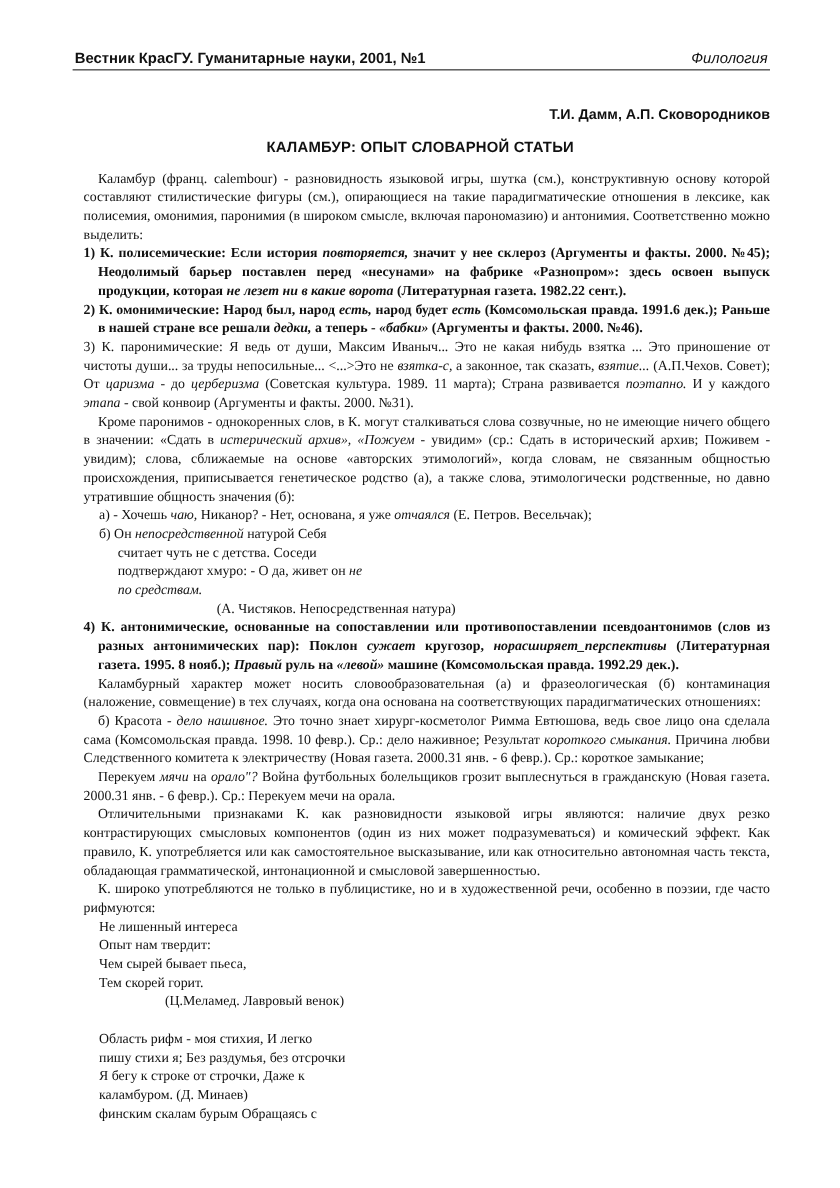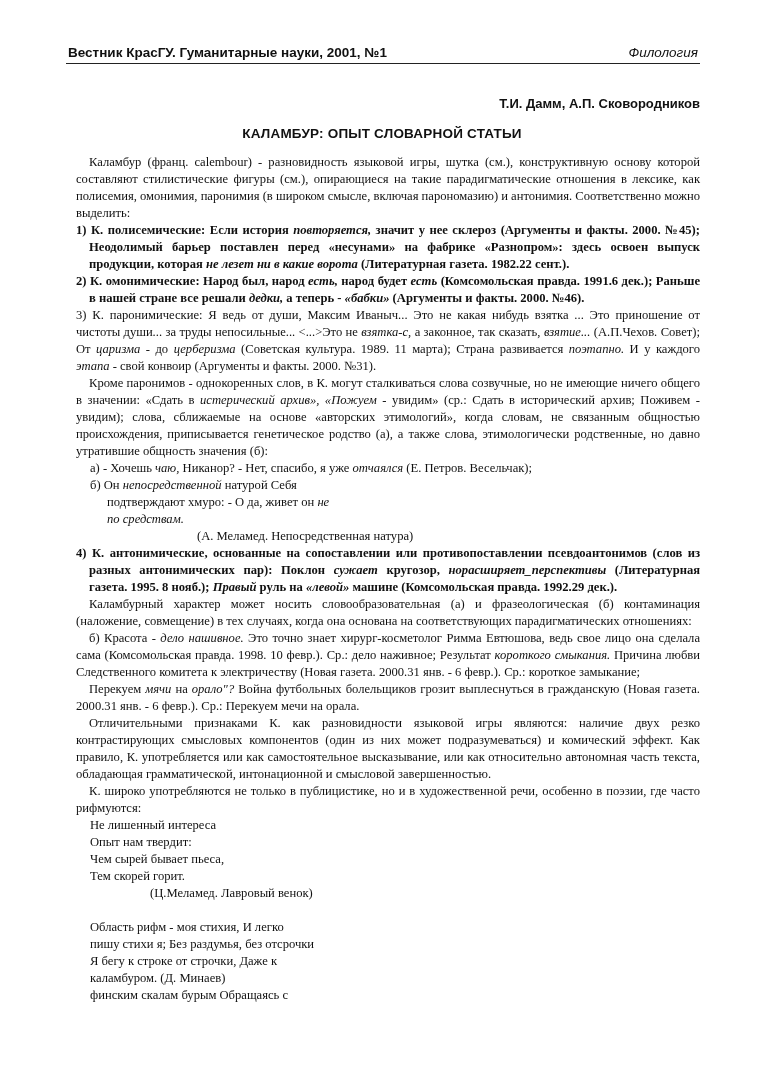--- a/index.html
+++ b/index.html
@@ -55,28 +55,29 @@
     <p class="p">Каламбур (франц. calembour) - разновидность языковой игры, шутка (см.), конструктивную основу которой составляют стилистические фигуры (см.), опирающиеся на такие парадигматические отношения в лексике, как полисемия, омонимия, паронимия (в широком смысле, включая парономазию) и антонимия. Соответственно можно выделить:</p>
 
     <p class="item"><span>1) К. полисемические: Если история </span><i>повторяется,</i><span> значит у нее склероз (Аргументы и факты. 2000. №45); Неодолимый барьер поставлен перед «несунами» на фабрике «Разнопром»: здесь освоен выпуск продукции, которая </span><i>не лезет ни в какие ворота</i><span> (Литературная газета. 1982.22 сент.).</span></p>
 
     <p class="item"><span>2) К. омонимические: Народ был, народ </span><i>есть,</i><span> народ будет </span><i>есть</i><span> (Комсомольская правда. 1991.6 дек.); Раньше в нашей стране все решали </span><i>дедки,</i><span> а теперь - </span><i>«бабки»</i><span> (Аргументы и факты. 2000. №46).</span></p>
 
     <p class="p noindent"><span>3) К. паронимические: Я ведь от души, Максим Иваныч... Это не какая нибудь взятка ... Это приношение от чистоты души... за труды непосильные... &lt;...&gt;Это не </span><i>взятка-с,</i><span> а законное, так сказать, </span><i>взятие...</i><span> (А.П.Чехов. Совет); От </span><i>царизма</i><span> - до </span><i>церберизма</i><span> (Советская культура. 1989. 11 марта); Страна развивается </span><i>поэтапно.</i><span> И у каждого </span><i>этапа</i><span> - свой конвоир (Аргументы и факты. 2000. №31).</span></p>
 
     <p class="p"><span>Кроме паронимов - однокоренных слов, в К. могут сталкиваться слова созвучные, но не имеющие ничего общего в значении: «Сдать в </span><i>истерический архив», «Пожуем</i><span> - увидим» (ср.: Сдать в исторический архив; Поживем - увидим); слова, сближаемые на основе «авторских этимологий», когда словам, не связанным общностью происхождения, приписывается генетическое родство (а), а также слова, этимологически родственные, но давно утратившие общность значения (б):</span></p>
 
-    <p class="sub"><span>а)  - Хочешь </span><i>чаю,</i><span> Никанор? - Нет, спасибо, я уже </span><i>отчаялся</i><span> (Е. Петров. Весельчак);</span></p>
+    <p class="sub"><span>а)  - Хочешь </span><i>чаю,</i><span> Никанор? - Нет, основана, я уже </span><i>отчаялся</i><span> (Е. Петров. Весельчак);</span></p>
 
     <div class="sub">
       <span class="line" style="display:block"><span>б)  Он </span><i>непосредственной</i><span> натурой Себя</span></span>
       <div class="verse" style="padding-left:17px">
+        <span class="line">считает чуть не с детства. Соседи</span>
         <span class="line"><span>подтверждают хмуро: - О да, живет он </span><i>не</i></span>
         <span class="line"><i>по средствам.</i></span>
-        <span class="cite">(А. Меламед. Непосредственная натура)</span>
+        <span class="cite">(А. Чистяков. Непосредственная натура)</span>
       </div>
     </div>
 
     <p class="item"><span>4) К. антонимические, основанные на сопоставлении или противопоставлении псевдоантонимов (слов из разных антонимических пар): Поклон </span><i>сужает</i><span> кругозор, </span><i>норасширяет_перспективы</i><span> (Литературная газета. 1995. 8 нояб.); </span><i>Правый</i><span> руль на </span><i>«левой»</i><span> машине (Комсомольская правда. 1992.29 дек.).</span></p>
 
     <p class="p">Каламбурный характер может носить словообразовательная (а) и фразеологическая (б) контаминация (наложение, совмещение) в тех случаях, когда она основана на соответствующих парадигматических отношениях:</p>
     <p class="p"><span>б) Красота - </span><i>дело нашивное.</i><span> Это точно знает хирург-косметолог Римма Евтюшова, ведь свое лицо она сделала сама (Комсомольская правда. 1998. 10 февр.). Ср.: дело наживное; Результат </span><i>короткого смыкания.</i><span> Причина любви Следственного комитета к электричеству (Новая газета. 2000.31 янв. - 6 февр.). Ср.: короткое замыкание;</span></p>
     <p class="p"><span>Перекуем </span><i>мячи</i><span> на </span><i>орало"?</i><span> Война футбольных болельщиков грозит выплеснуться в гражданскую (Новая газета. 2000.31 янв. - 6 февр.). Ср.: Перекуем мечи на орала.</span></p>
 
     <p class="p">Отличительными признаками К. как разновидности языковой игры являются: наличие двух резко контрастирующих смысловых компонентов (один из них может подразумеваться) и комический эффект. Как правило, К. употребляется или как самостоятельное высказывание, или как относительно автономная часть текста, обладающая грамматической, интонационной и смысловой завершенностью.</p>

